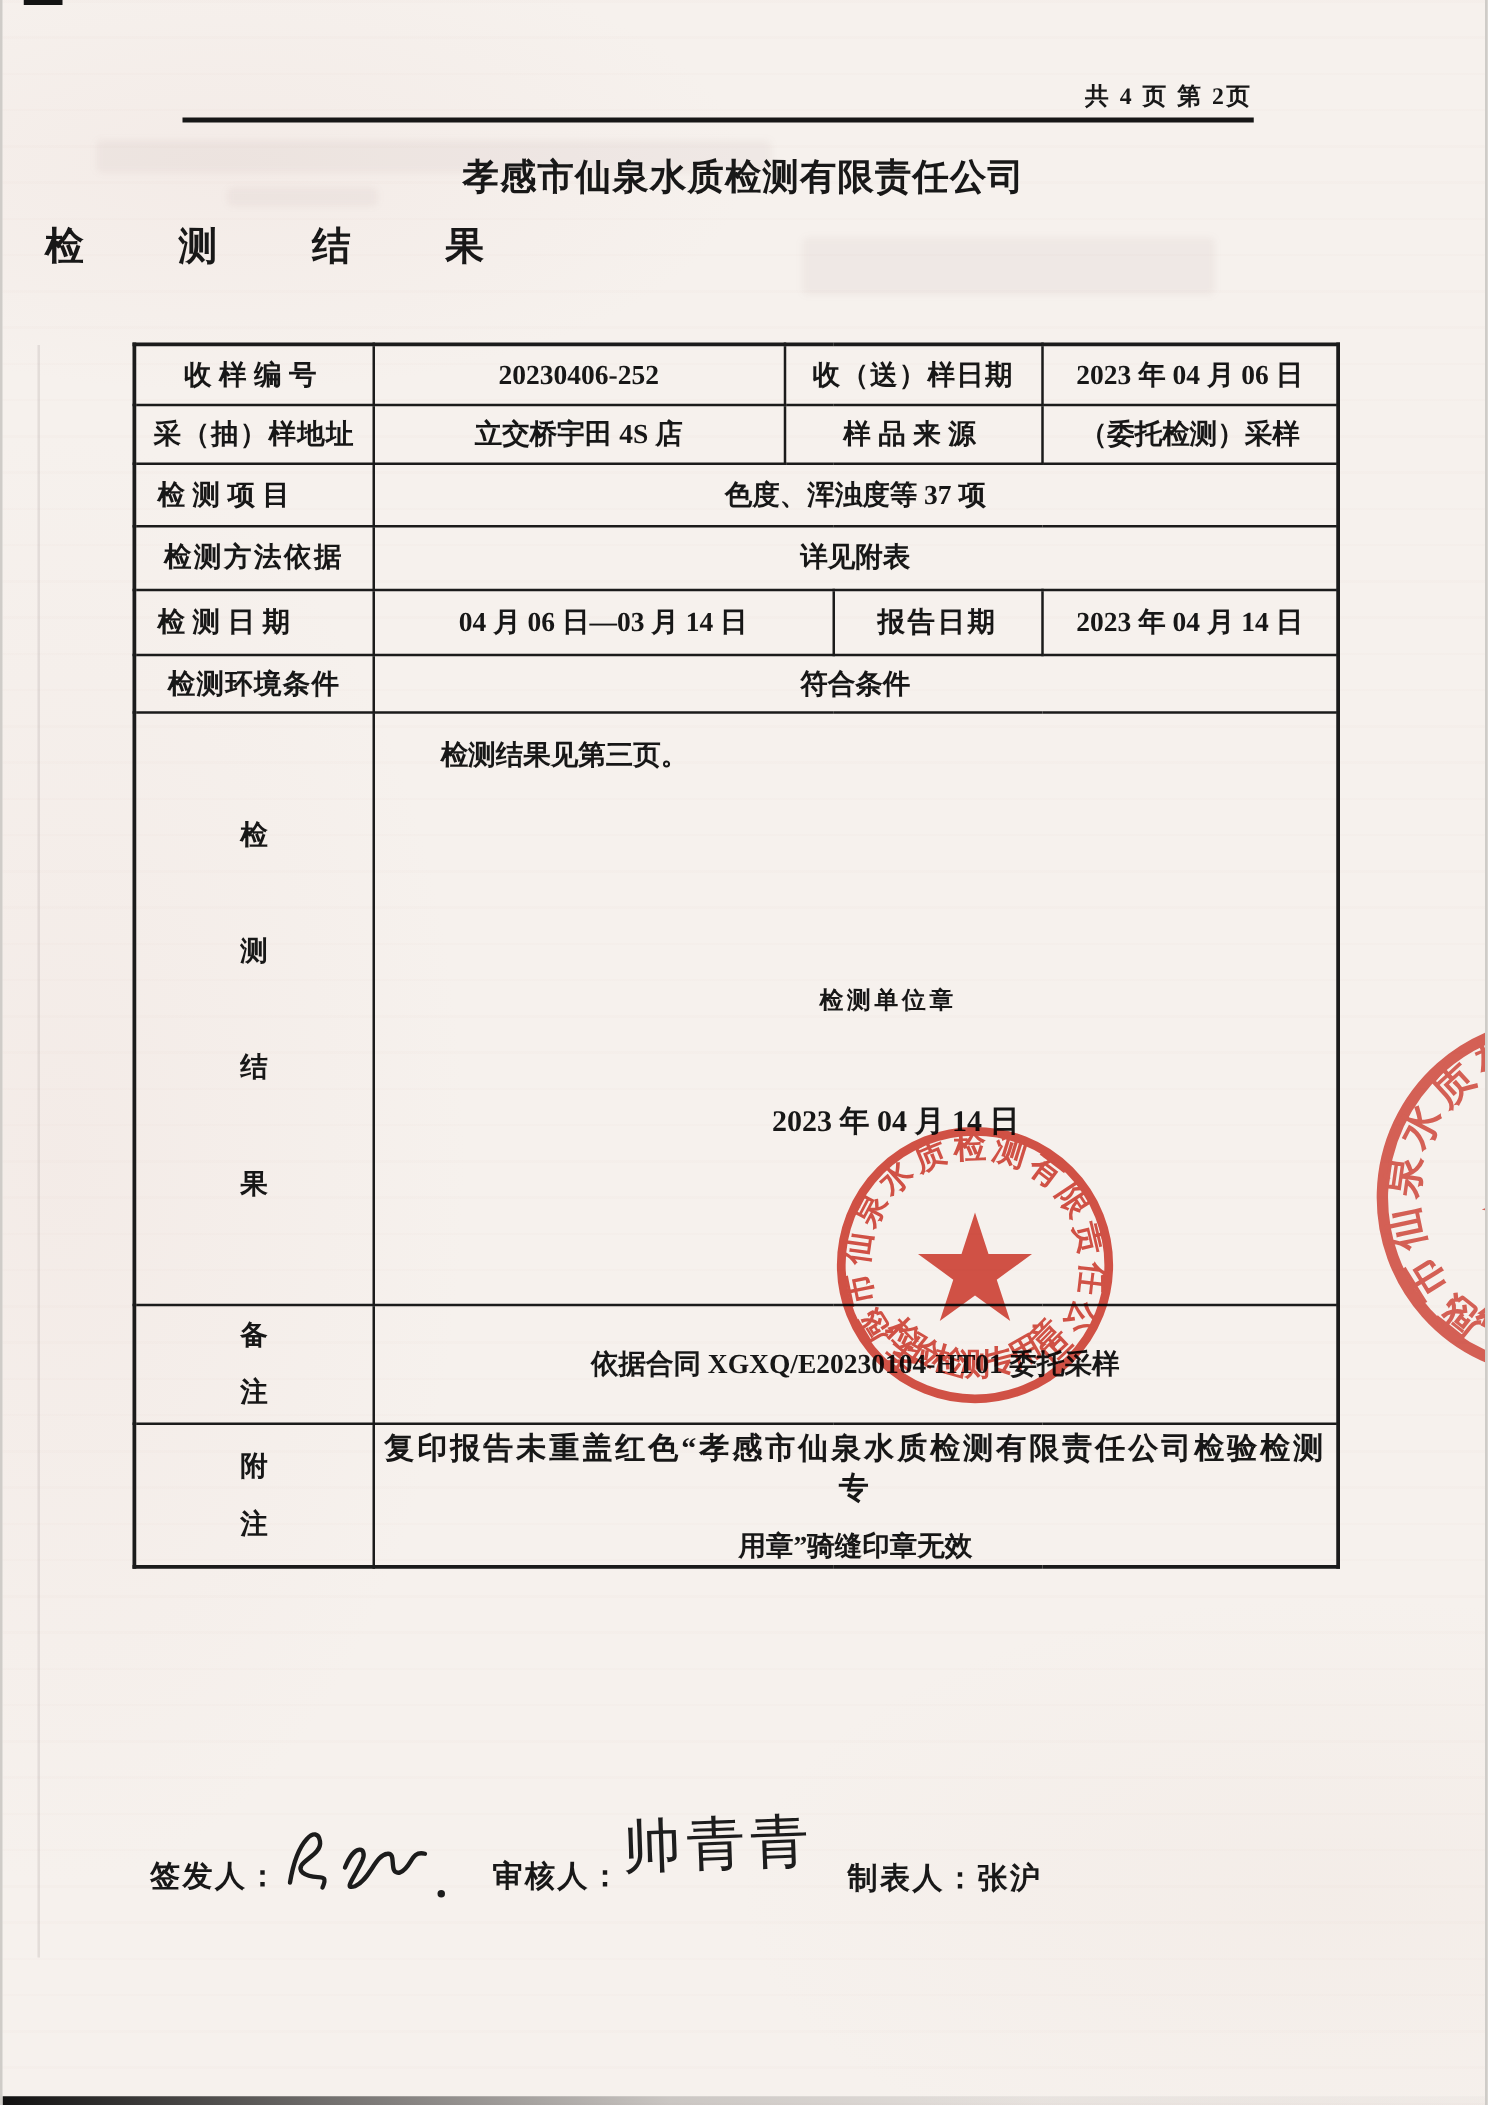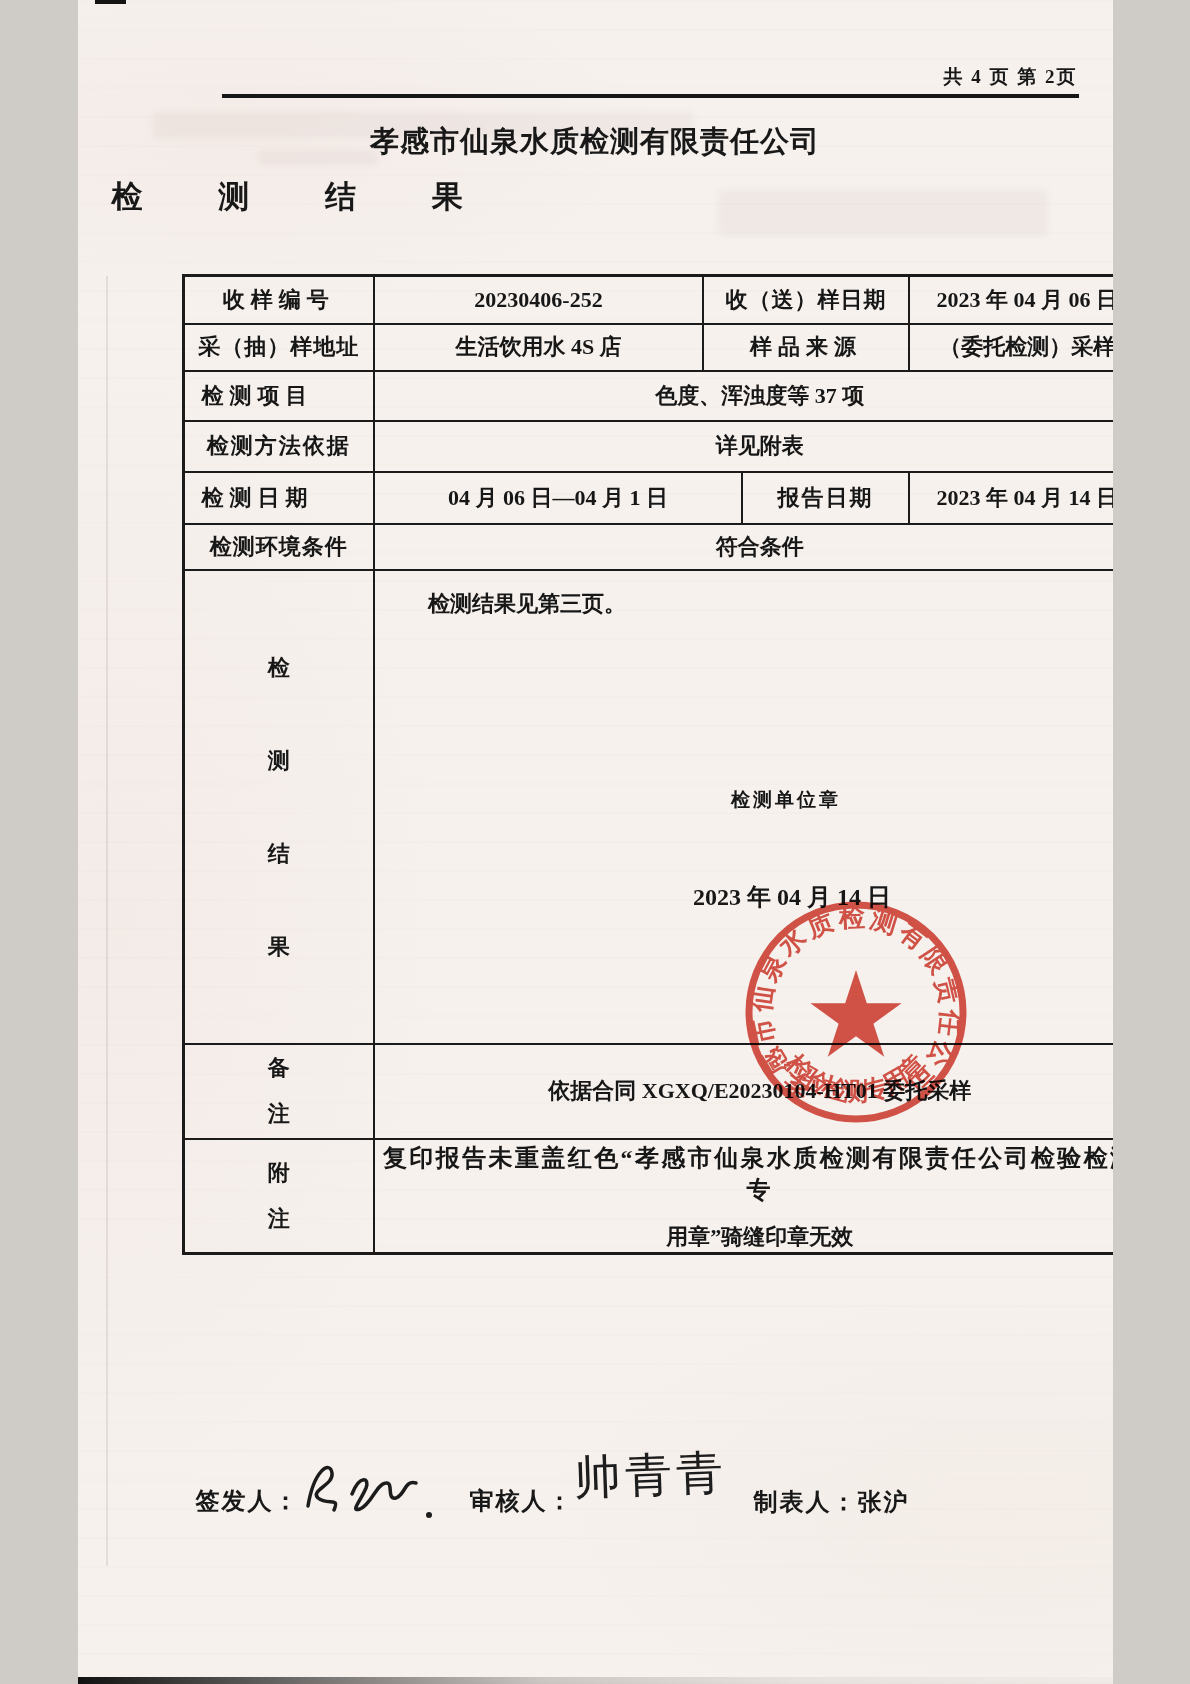--- a/index.html
+++ b/index.html
@@ -1,17 +1,17 @@
 <!DOCTYPE html>
 <html lang="zh"><head>
 <meta charset="utf-8">
 <style>
   html,body{margin:0;padding:0;background:#cfccc8;}
   .page{
-    position:relative;width:1035px;height:1684px;margin:0 auto;
+    position:relative;width:1186px;height:1684px;margin:0 auto;
     background:
       radial-gradient(ellipse 700px 300px at 15% 8%, rgba(228,200,195,.14), transparent 60%),
       radial-gradient(ellipse 800px 400px at 90% 90%, rgba(225,205,195,.12), transparent 60%),
       radial-gradient(ellipse 500px 900px at 4% 55%, rgba(230,205,200,.16), transparent 65%),
       repeating-linear-gradient(to bottom, rgba(205,170,160,.035) 0 2px, transparent 2px 29px),
       #f6f1ed;
     overflow:hidden;
     font-family:"Liberation Serif","DejaVu Serif",serif;
     color:#181818;
   }
@@ -87,35 +87,35 @@
     </colgroup>
     <tbody>
         <tr style="height:48px">
       <td class="lbl">收样编号</td>
       <td>20230406-252</td>
       <td colspan="2" class="lbl" style="letter-spacing:1px">收（送）样日期</td>
       <td>2023 年 04 月 06 日</td>
     </tr>
     <tr style="height:47px">
       <td class="lbl" style="letter-spacing:1px">采（抽）样地址</td>
-      <td>生活饮用水 4S 店</td>
+      <td>立交桥宇田 4S 店</td>
       <td colspan="2" class="lbl">样品来源</td>
       <td>（委托检测）采样</td>
     </tr>
     <tr style="height:50px">
       <td class="lbl left">检测项目</td>
       <td colspan="4">色度、浑浊度等 37 项</td>
     </tr>
     <tr style="height:51px">
       <td class="lbl" style="letter-spacing:2px">检测方法依据</td>
       <td colspan="4">详见附表</td>
     </tr>
     <tr style="height:52px">
       <td class="lbl left">检测日期</td>
-      <td colspan="2">04 月 06 日—04 月 1 日</td>
+      <td colspan="2">04 月 06 日—03 月 14 日</td>
       <td class="lbl" style="letter-spacing:2px">报告日期</td>
       <td>2023 年 04 月 14 日</td>
     </tr>
     <tr style="height:46px">
       <td class="lbl" style="letter-spacing:1px">检测环境条件</td>
       <td colspan="4">符合条件</td>
     </tr>
     <tr style="height:474px">
       <td class="vlabel">
         <div style="padding-top:2px;gap:63px;">

